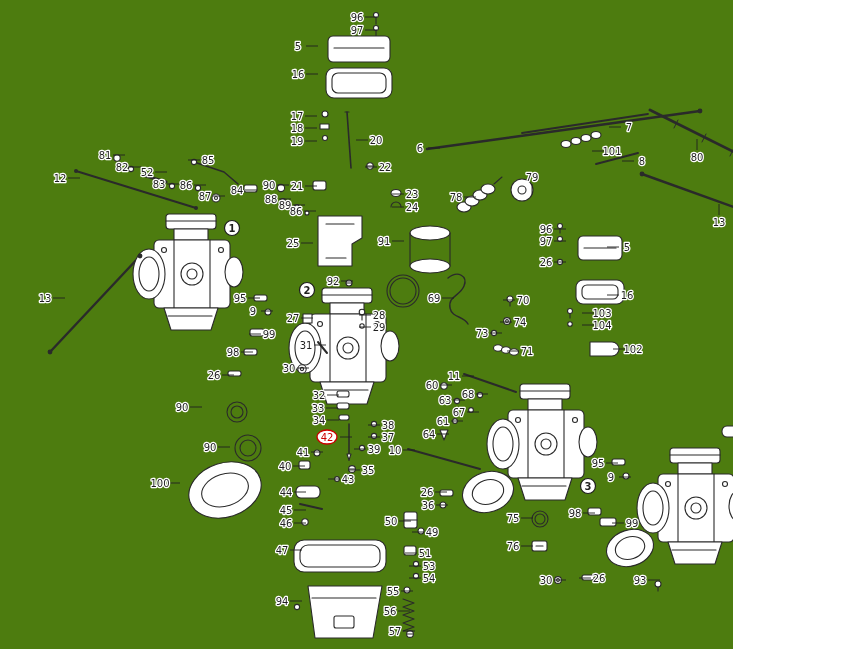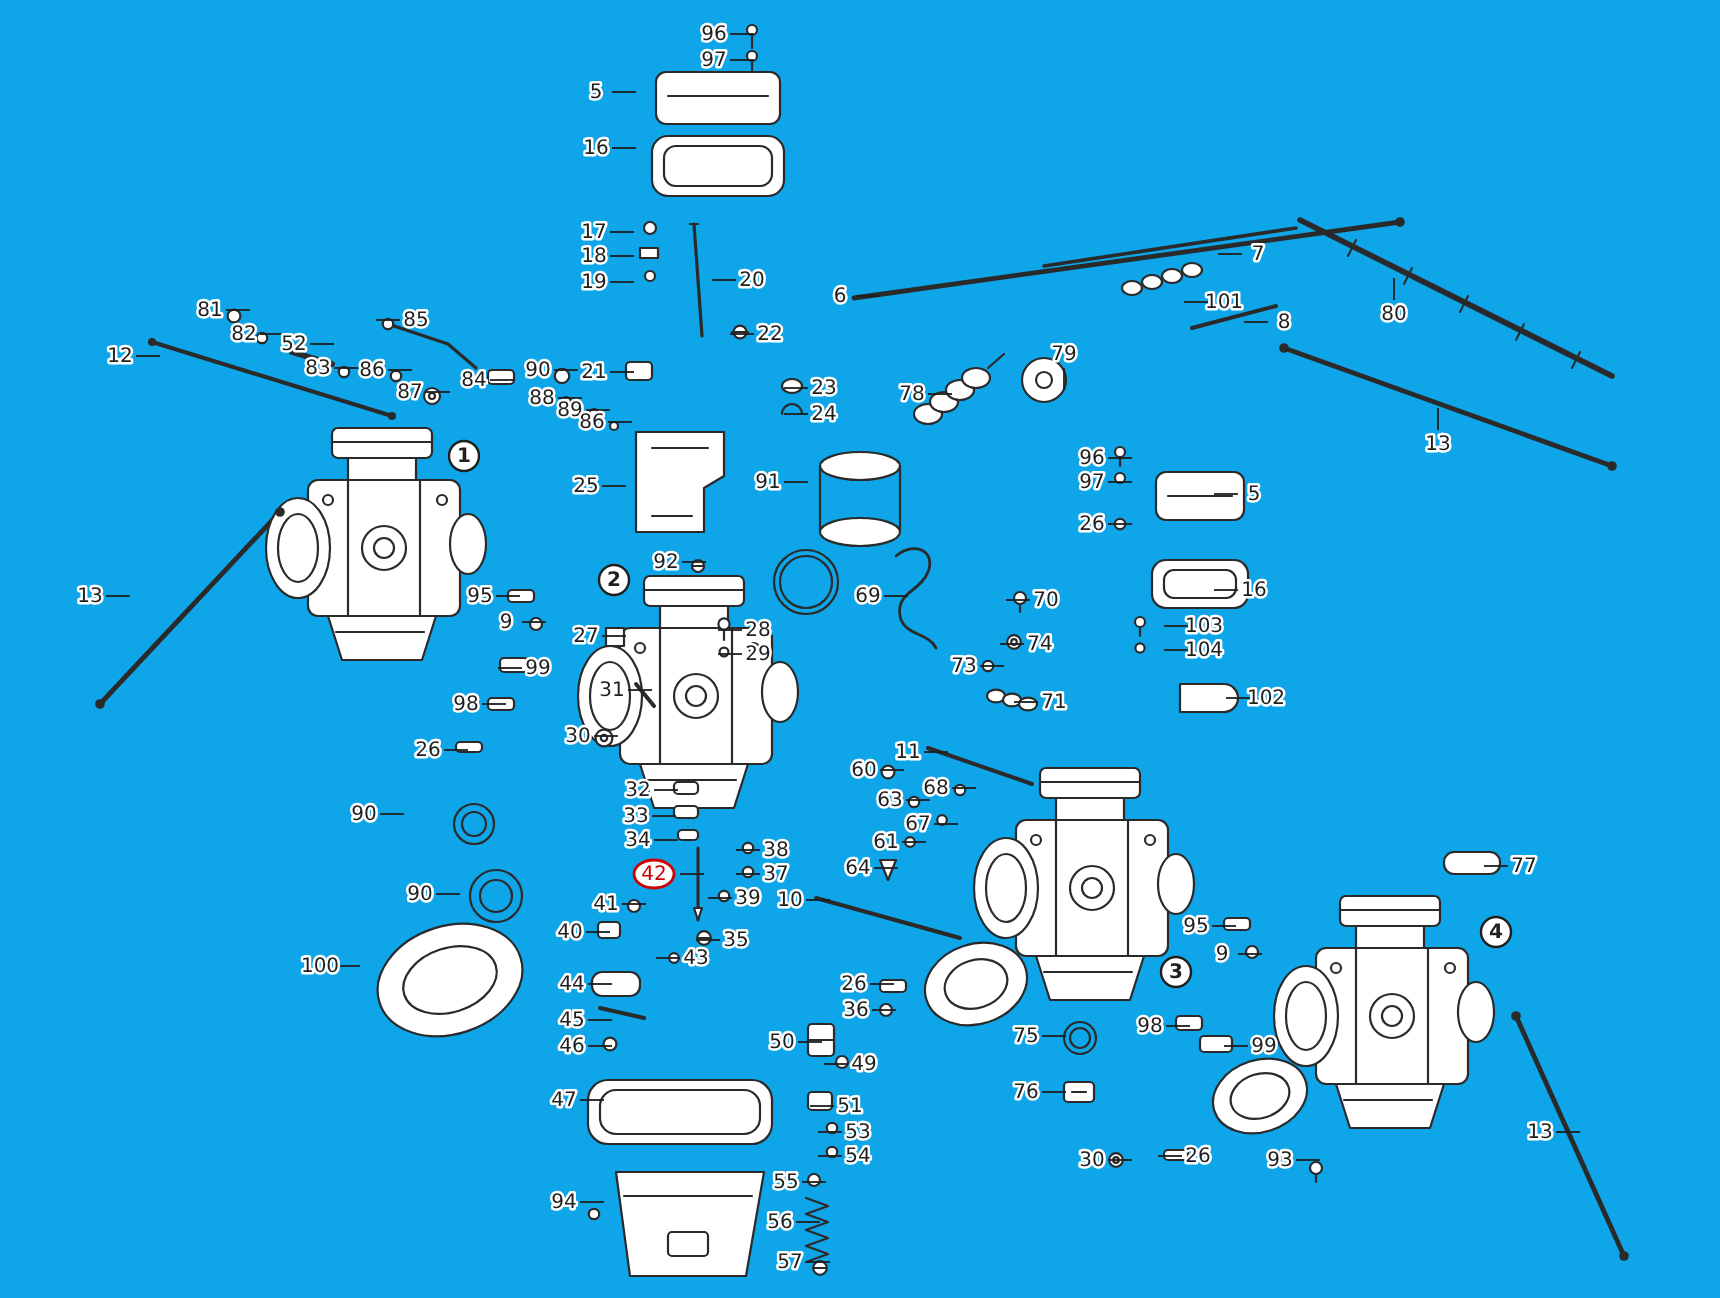--- a/index.html
+++ b/index.html
@@ -1,16 +1,16 @@
 <!DOCTYPE html>
 <html><head>
 <meta charset="utf-8">
 <style>
   html,body { margin:0; padding:0; background:#ffffff; }
-  .page { width:860px; height:649px; position:relative; background:#0ea5e9; overflow:hidden;
+  .page { width:733px; height:649px; position:relative; background:#4d7c0f; overflow:hidden;
           font-family:"DejaVu Sans", sans-serif;text-align:center; }
   svg { display:block; }
   #diagram text { font-family:"DejaVu Sans", sans-serif; font-size:10px; text-anchor:middle;
                   dominant-baseline:central; paint-order:stroke fill; stroke:#ffffff;
                   stroke-width:2.5px; stroke-linejoin:round; }
   #diagram text.circ { font-weight:bold; }
   .art { stroke:#2a2a2a; fill:#ffffff; stroke-width:1.1; stroke-linecap:round; stroke-linejoin:round; }
   .open { fill:none; }
 </style>
 </head>

